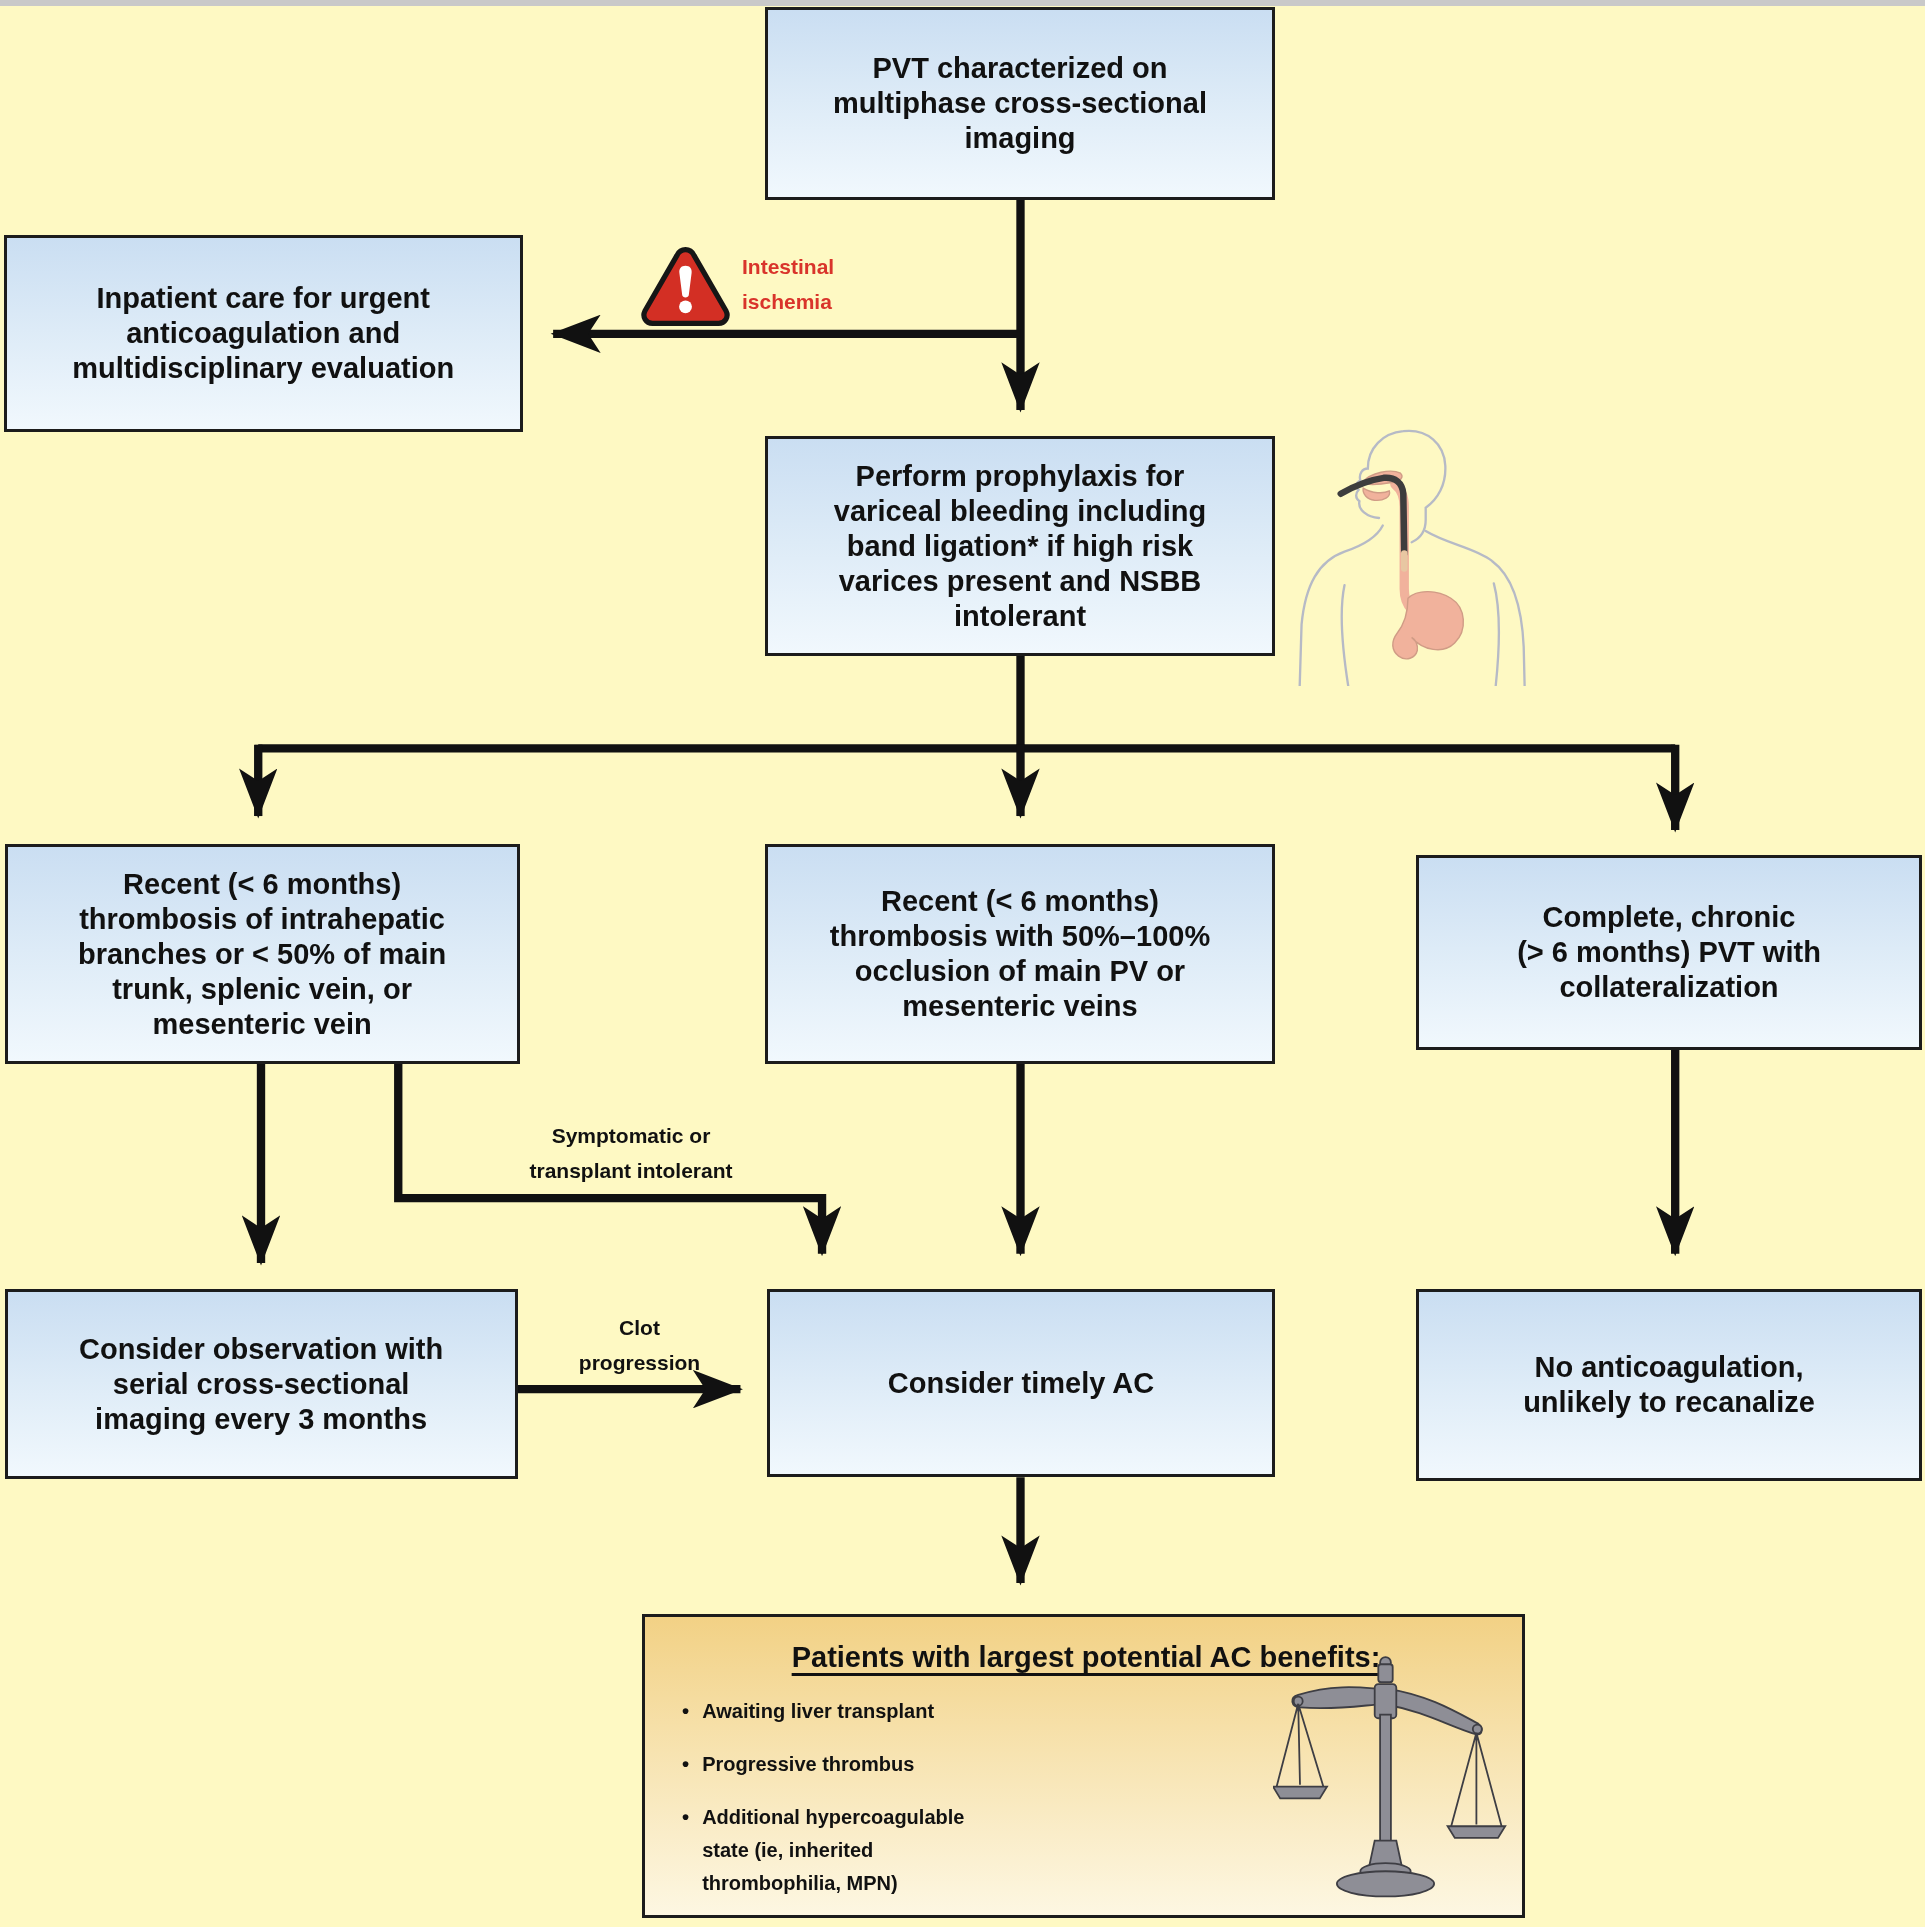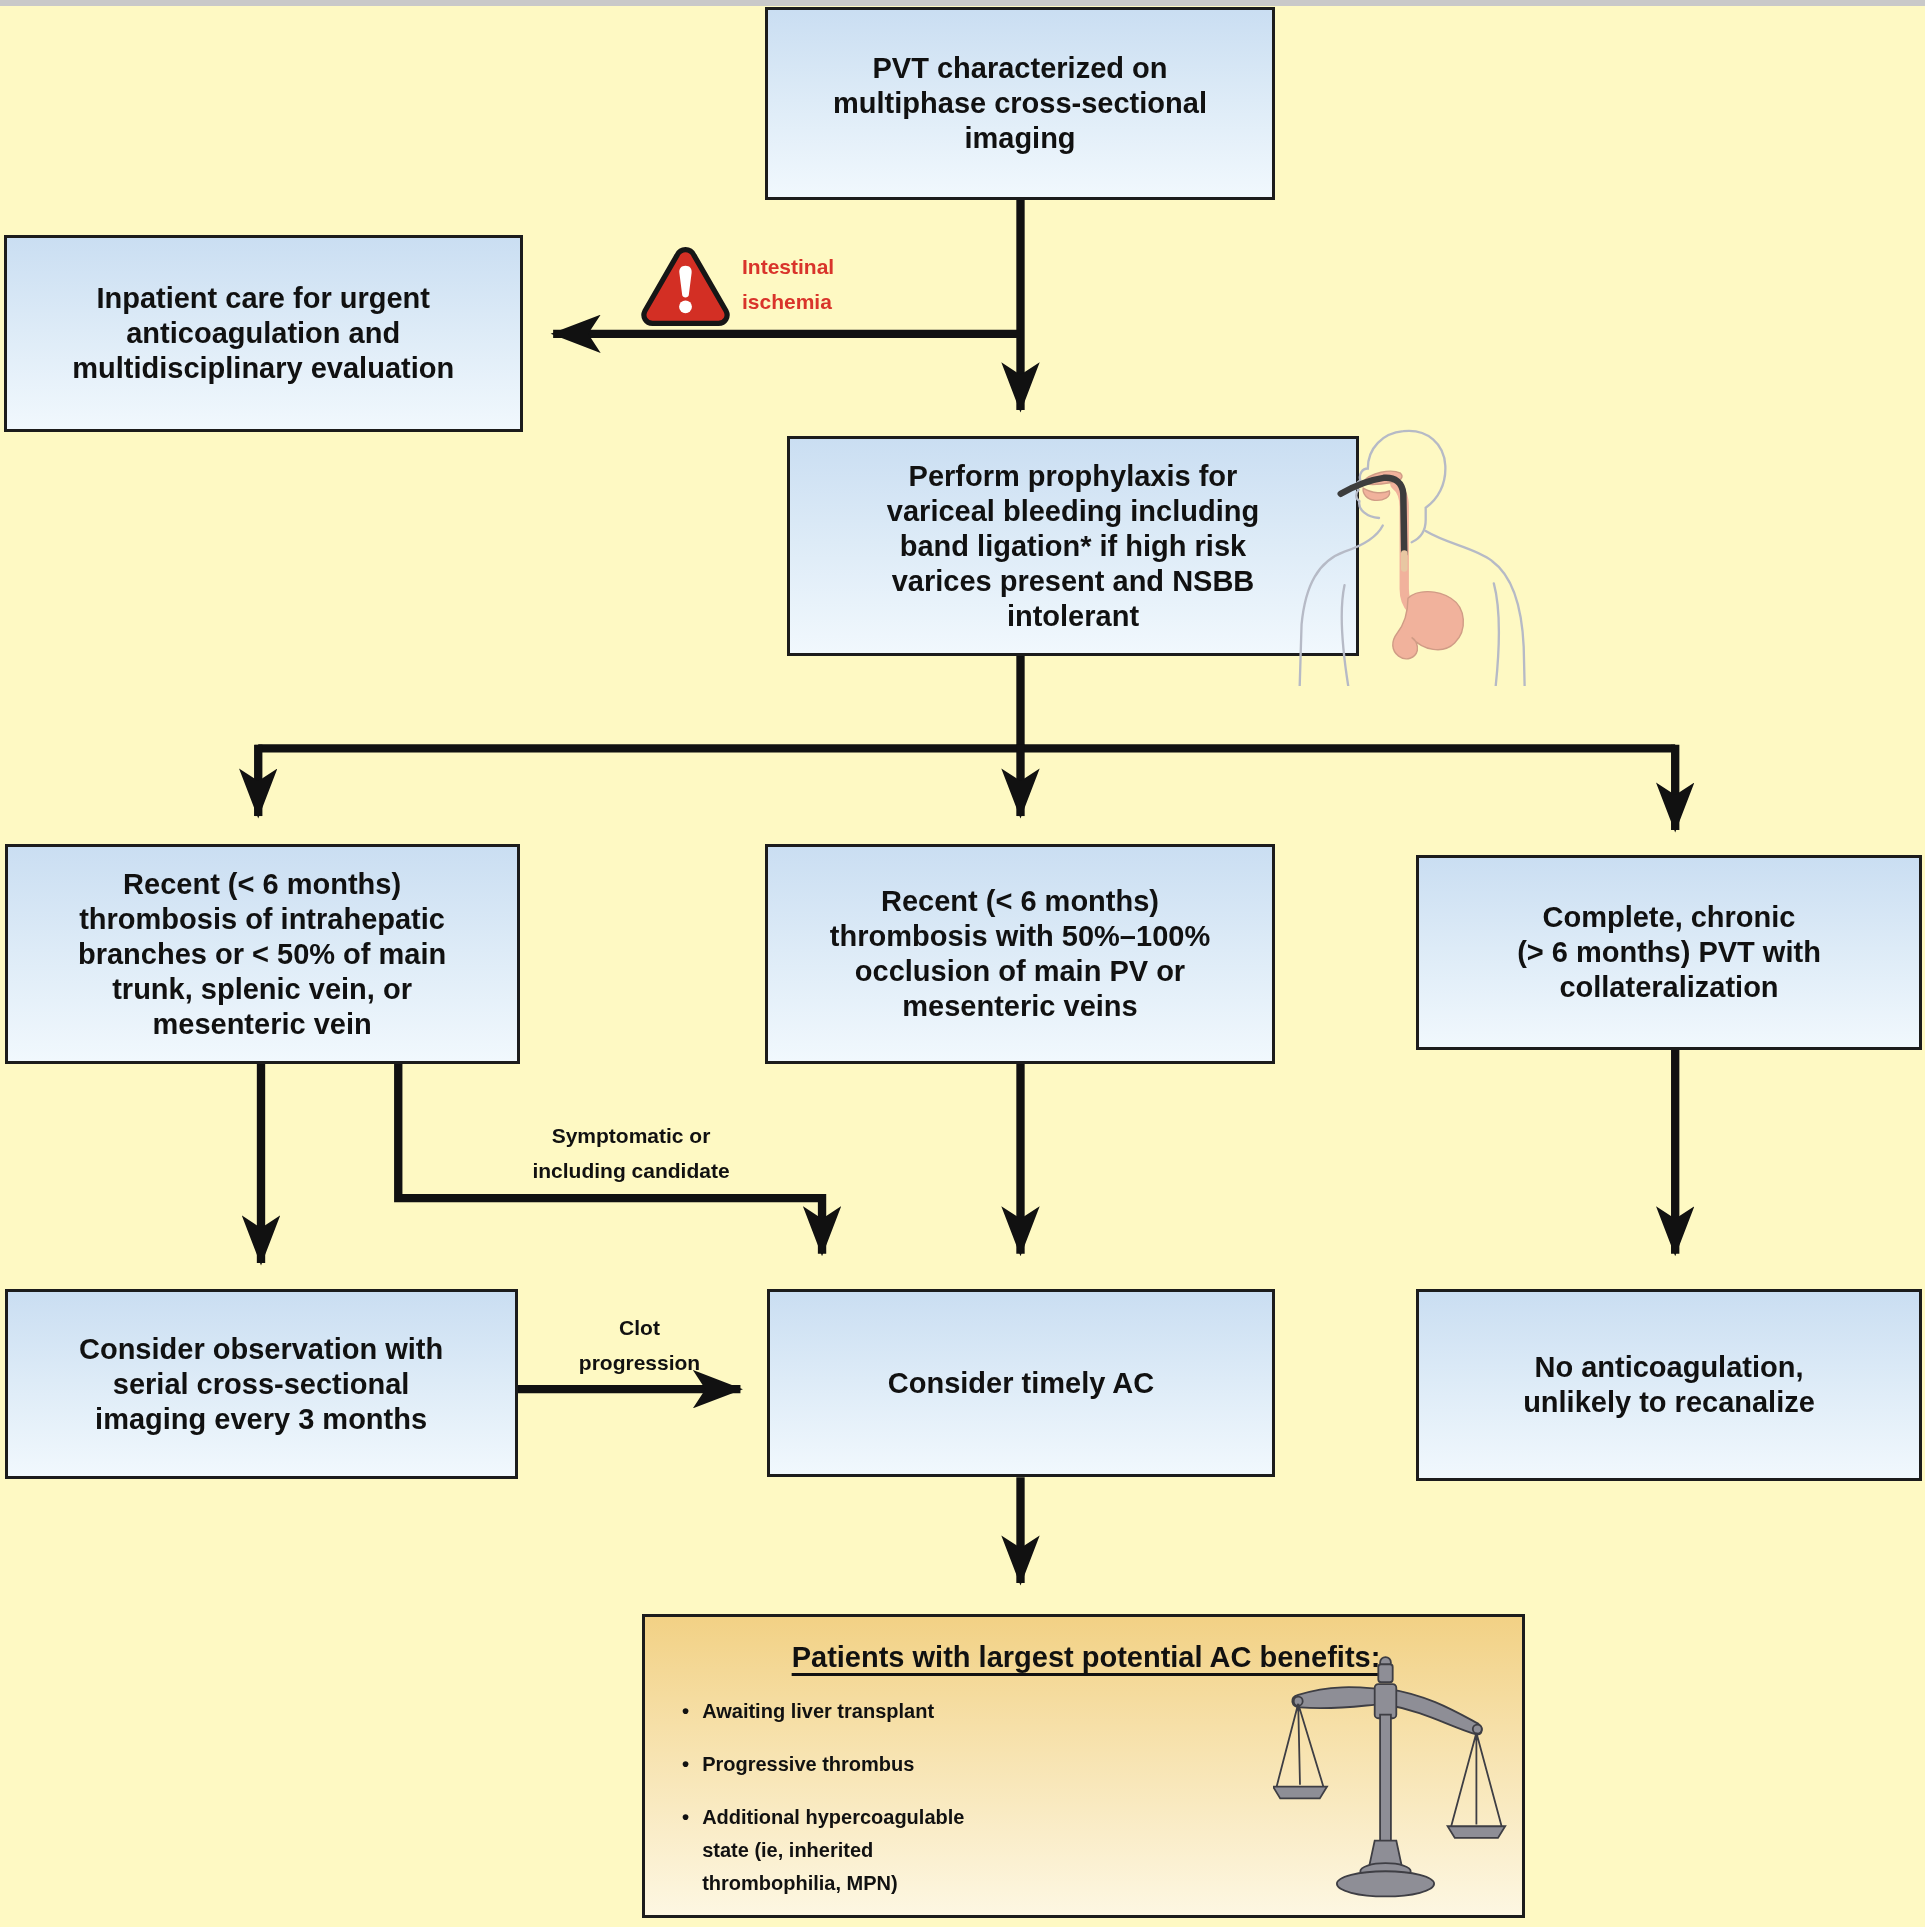--- a/index.html
+++ b/index.html
@@ -38,21 +38,21 @@
     border:3.7px solid var(--box-border);
     background:linear-gradient(180deg,var(--box-blue-top) 0%,var(--box-blue-mid) 48%,var(--box-blue-bottom) 100%);
     display:flex;align-items:center;justify-content:center;
     text-align:center;
     font-size:29px;line-height:35px;
     white-space:pre-line;
     padding:7.4px 13px;
   }
   .node-pvt        {left:765px;  top:6.5px;    width:510px; height:193px;}
   .node-inpatient  {left:3.7px;    top:235px;  width:519px; height:197px;}
-  .node-prophylaxis{left:765px;  top:436px;  width:572px; height:220px;margin-left:22px;}
+  .node-prophylaxis{left:765px;  top:436px;  width:510px; height:220px;}
   .node-branch-left{left:4.6px;    top:844px;  width:515px; height:220px;}
   .node-branch-mid {left:765px;  top:844px;  width:510px; height:220px;}
   .node-branch-right{left:1416px;top:855px;  width:506px; height:195px;}
   .node-observe    {left:4.6px;    top:1289px; width:513px; height:190px;}
   .node-timely     {left:767px;  top:1289px; width:508px; height:188px;}
   .node-noac       {left:1416px; top:1289px; width:506px; height:192px;}
 
   .label{
     position:absolute;
     font-size:21px;line-height:35px;
@@ -180,21 +180,21 @@
   </div>
 
   <div class="node node-noac">
     <span>No anticoagulation,
 unlikely to recanalize</span>
   </div>
 
   <div class="label label-ischemia">Intestinal
 ischemia</div>
   <div class="label label-symptomatic">Symptomatic or
-including candidate</div>
+transplant intolerant</div>
   <div class="label label-clot">Clot
 progression</div>
 
   <svg class="warning" viewBox="0 0 100 90">
     <path class="warning-tri" d="M50,6 C54,6 57,8 59,12 L93,71 C96,77 92,84 85,84 L15,84 C8,84 4,77 7,71 L41,12 C43,8 46,6 50,6 Z"></path>
     <path class="warning-mark" d="M50,23 C54.5,23 57,26 56.5,30.5 L53.5,54 C53.2,57.5 46.8,57.5 46.5,54 L43.5,30.5 C43,26 45.5,23 50,23 Z"></path>
     <circle class="warning-mark" cx="50" cy="66.5" r="6.8"></circle>
   </svg>
 
   <svg class="figure" viewBox="0 0 300 300">

